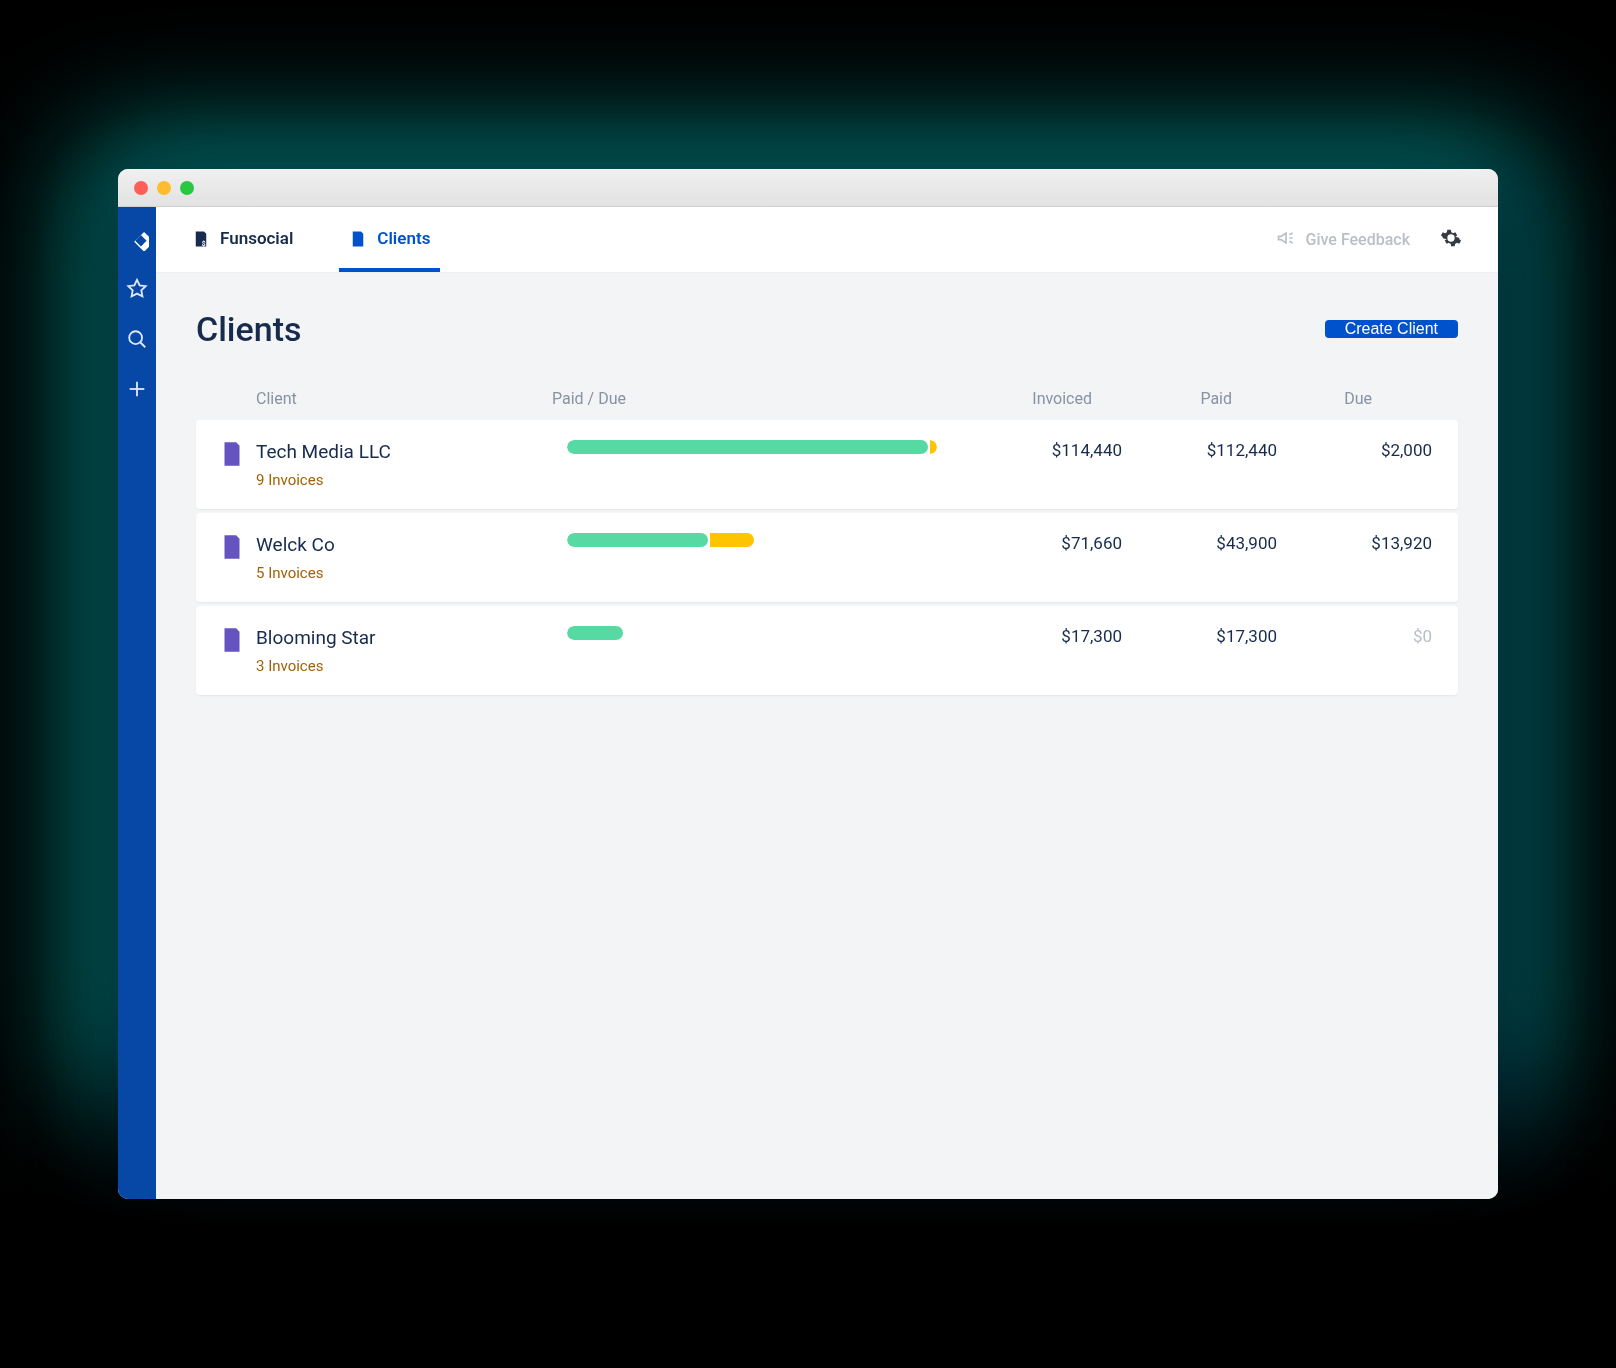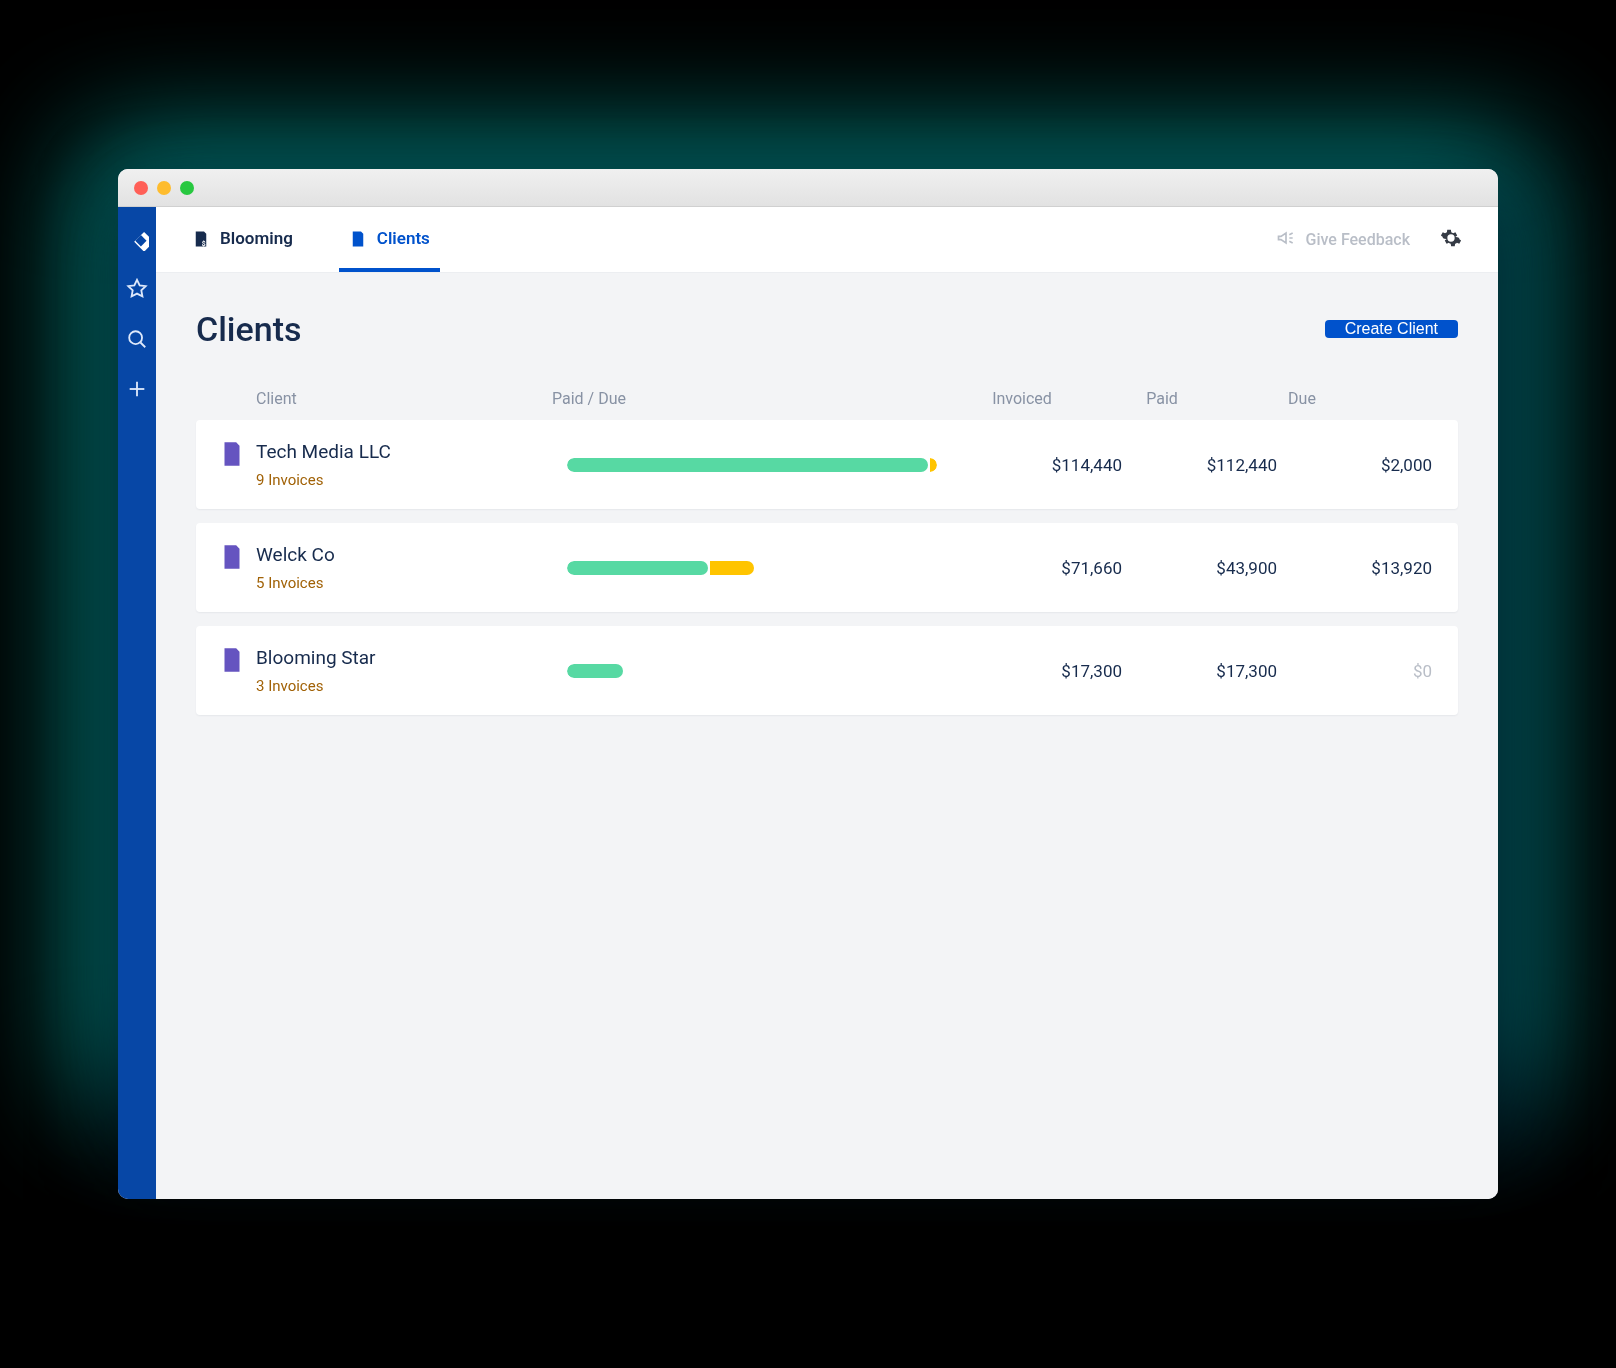--- a/index.html
+++ b/index.html
@@ -114,27 +114,27 @@
     background: #0052cc; color: #fff; border: 0;
     font-size: 16px; font-weight: 500;
     padding: 0 20px; border-radius: 4px; cursor: pointer;
   }
 
   .col-headers {
     display: flex; padding: 12px 26px; color: #8892a4; font-size: 16px;
   }
   .col-client { width: 330px; padding-left: 34px; }
   .col-prog   { width: 400px; }
-  .col-num    { width: 140px; text-align: center; }
+  .col-num    { width: 140px; text-align: right; }
 
   .card {
     background: #fff; border-radius: 4px;
     padding: 20px 26px;
-    margin-bottom: 14px;
-    display: flex; align-items: center;
+    margin-bottom: 4px;
+    display: flex; 
     box-shadow: 0 1px 2px rgba(9,30,66,.06);
     gap: 15px;
   }
   .client-col { width: 330px; display: flex; align-items: flex-start; gap: 14px; }
   .client-icon {
     width: 20px; height: 24px; flex-shrink: 0; margin-top: 2px;
     color: #6554c0;
   }
   .client-name { font-size: 19px; color: #172b4d; font-weight: 400; }
   .client-sub  { font-size: 15px; color: #a16207; margin-top: 8px; }
@@ -188,21 +188,21 @@
     <div class="main">
       <div class="topbar">
         <div class="tabs">
           <div class="tab">
             <span class="tab-icon">
               <svg viewBox="0 0 24 24" width="18" height="20">
                   <path fill="#172b4d" d="M5 2h11l3 3v17H5zM7 7h8v2H7zm0 4h8v2H7z"></path>
                   <text x="13" y="21" font-size="9" fill="#fff" font-weight="700">$</text>
                 </svg>
             </span>
-            <span>Blooming</span>
+            <span>Funsocial</span>
           </div>
           <div class="tab active">
             <span class="tab-icon">
               <svg viewBox="0 0 24 24" width="18" height="20">
                   <path fill="#0052cc" d="M5 2h11l3 3v17H5zM8 8h8v2H8zm0 4h8v2H8zm0 4h8v2H8z"></path>
                 </svg>
             </span>
             <span>Clients</span>
           </div>
         </div>

